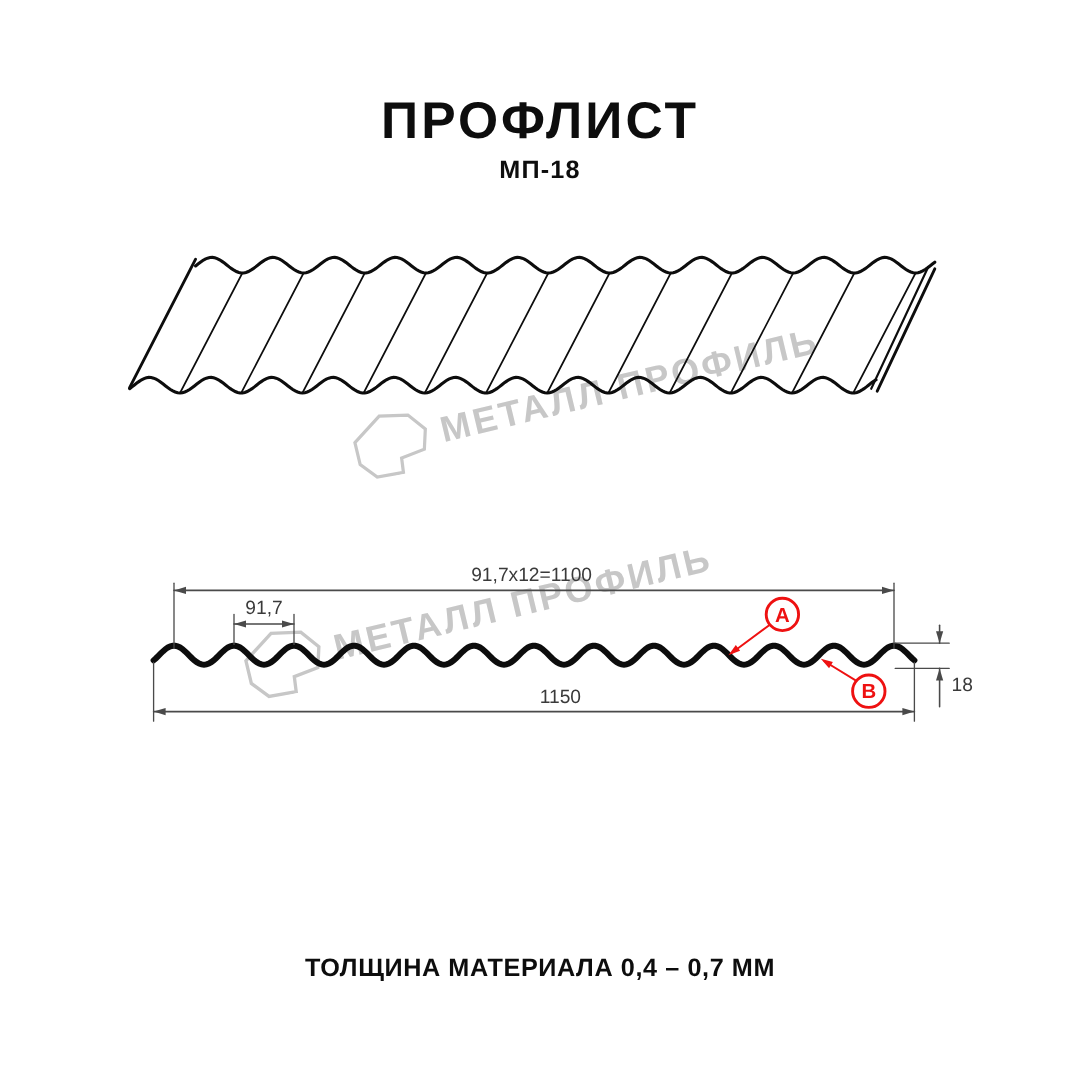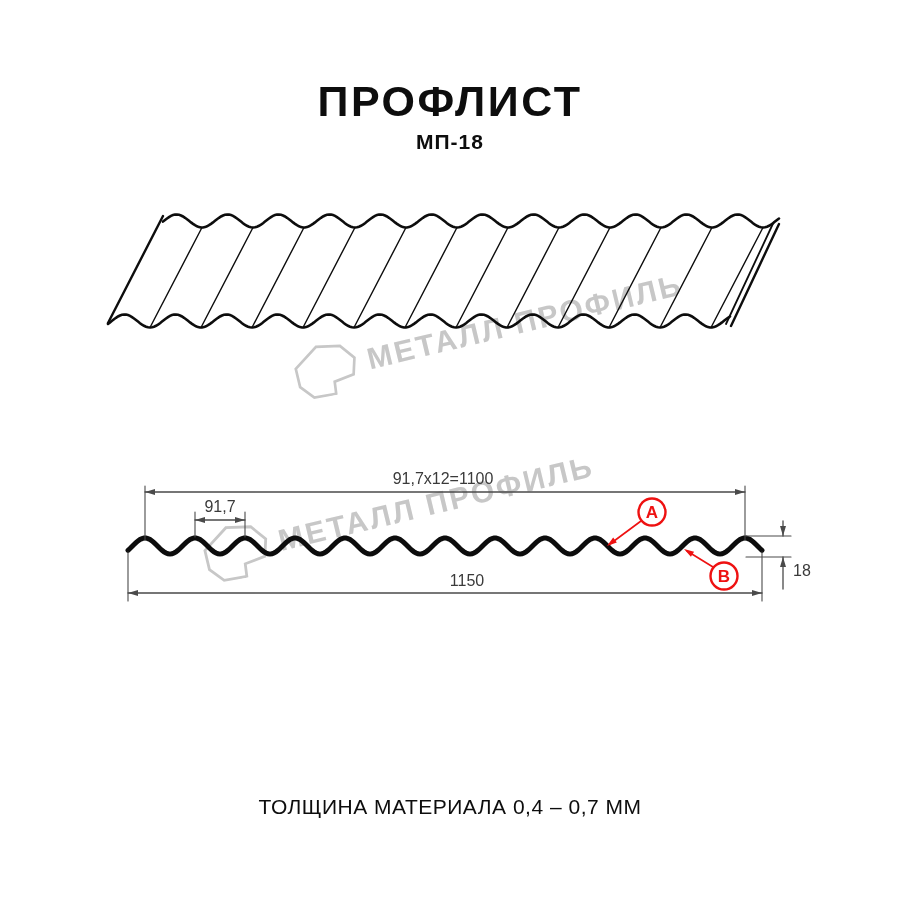--- a/index.html
+++ b/index.html
@@ -18,21 +18,21 @@
     font-size:43px;font-weight:800;letter-spacing:2.5px;color:var(--ink);
     line-height:1;
   }
   .subtitle{
     position:absolute;top:131px;left:0;width:100%;text-align:center;
     font-size:21px;font-weight:700;letter-spacing:1px;color:var(--ink);
     line-height:1;
   }
   .footer-note{
     position:absolute;top:796px;left:0;width:100%;text-align:center;
-    font-size:21px;font-weight:400;letter-spacing:0.5px;color:var(--ink);
+    font-size:21px;font-weight:700;letter-spacing:0.5px;color:var(--ink);
     line-height:1;
   }
   .watermark{
     position:absolute;display:flex;align-items:center;gap:10px;
     transform:rotate(-13.5deg);transform-origin:34px 28px;
     color:var(--wm);white-space:nowrap;z-index:1;
   }
   .watermark .wm-text{
     font-size:30px;font-weight:700;letter-spacing:2.5px;line-height:1;
   }

